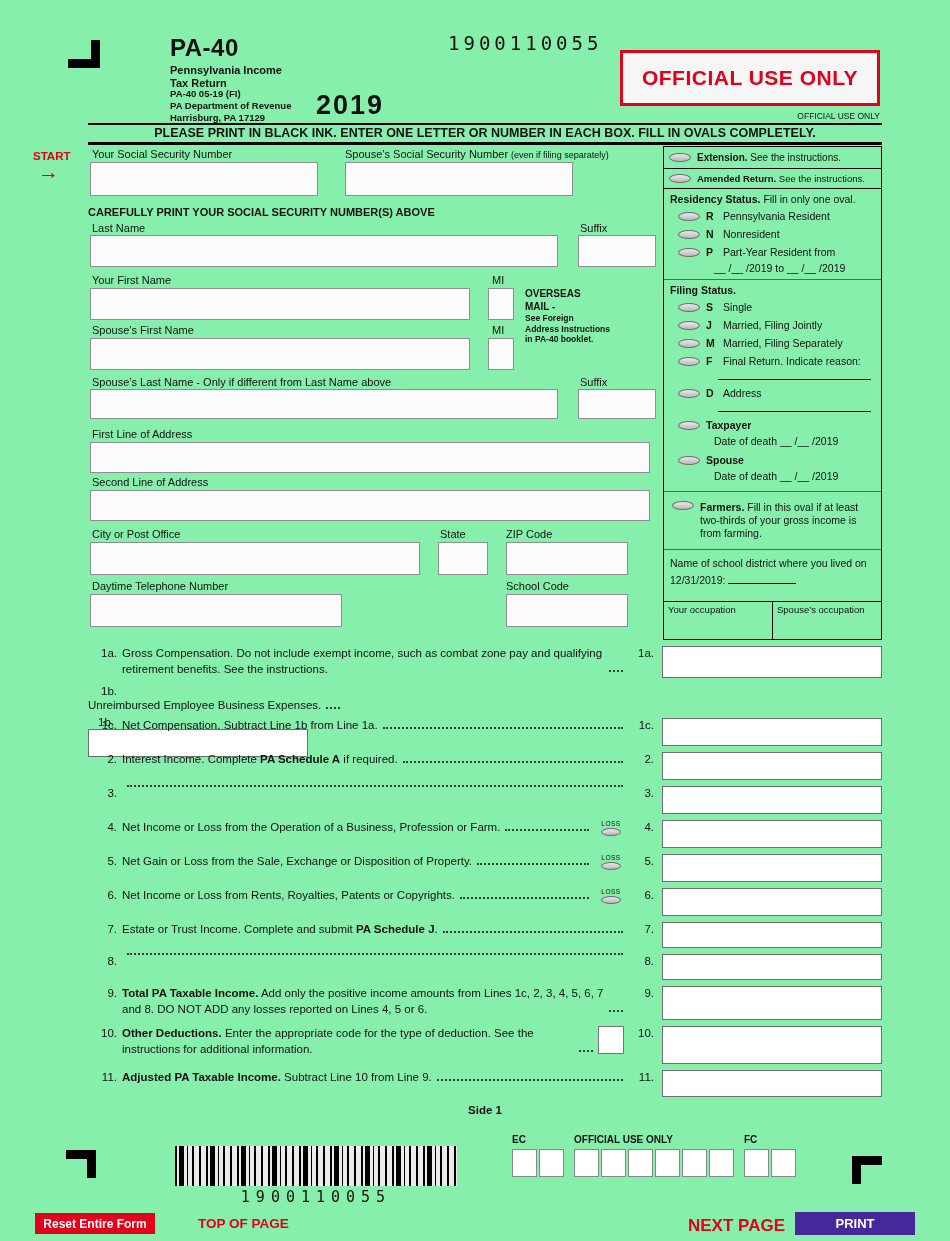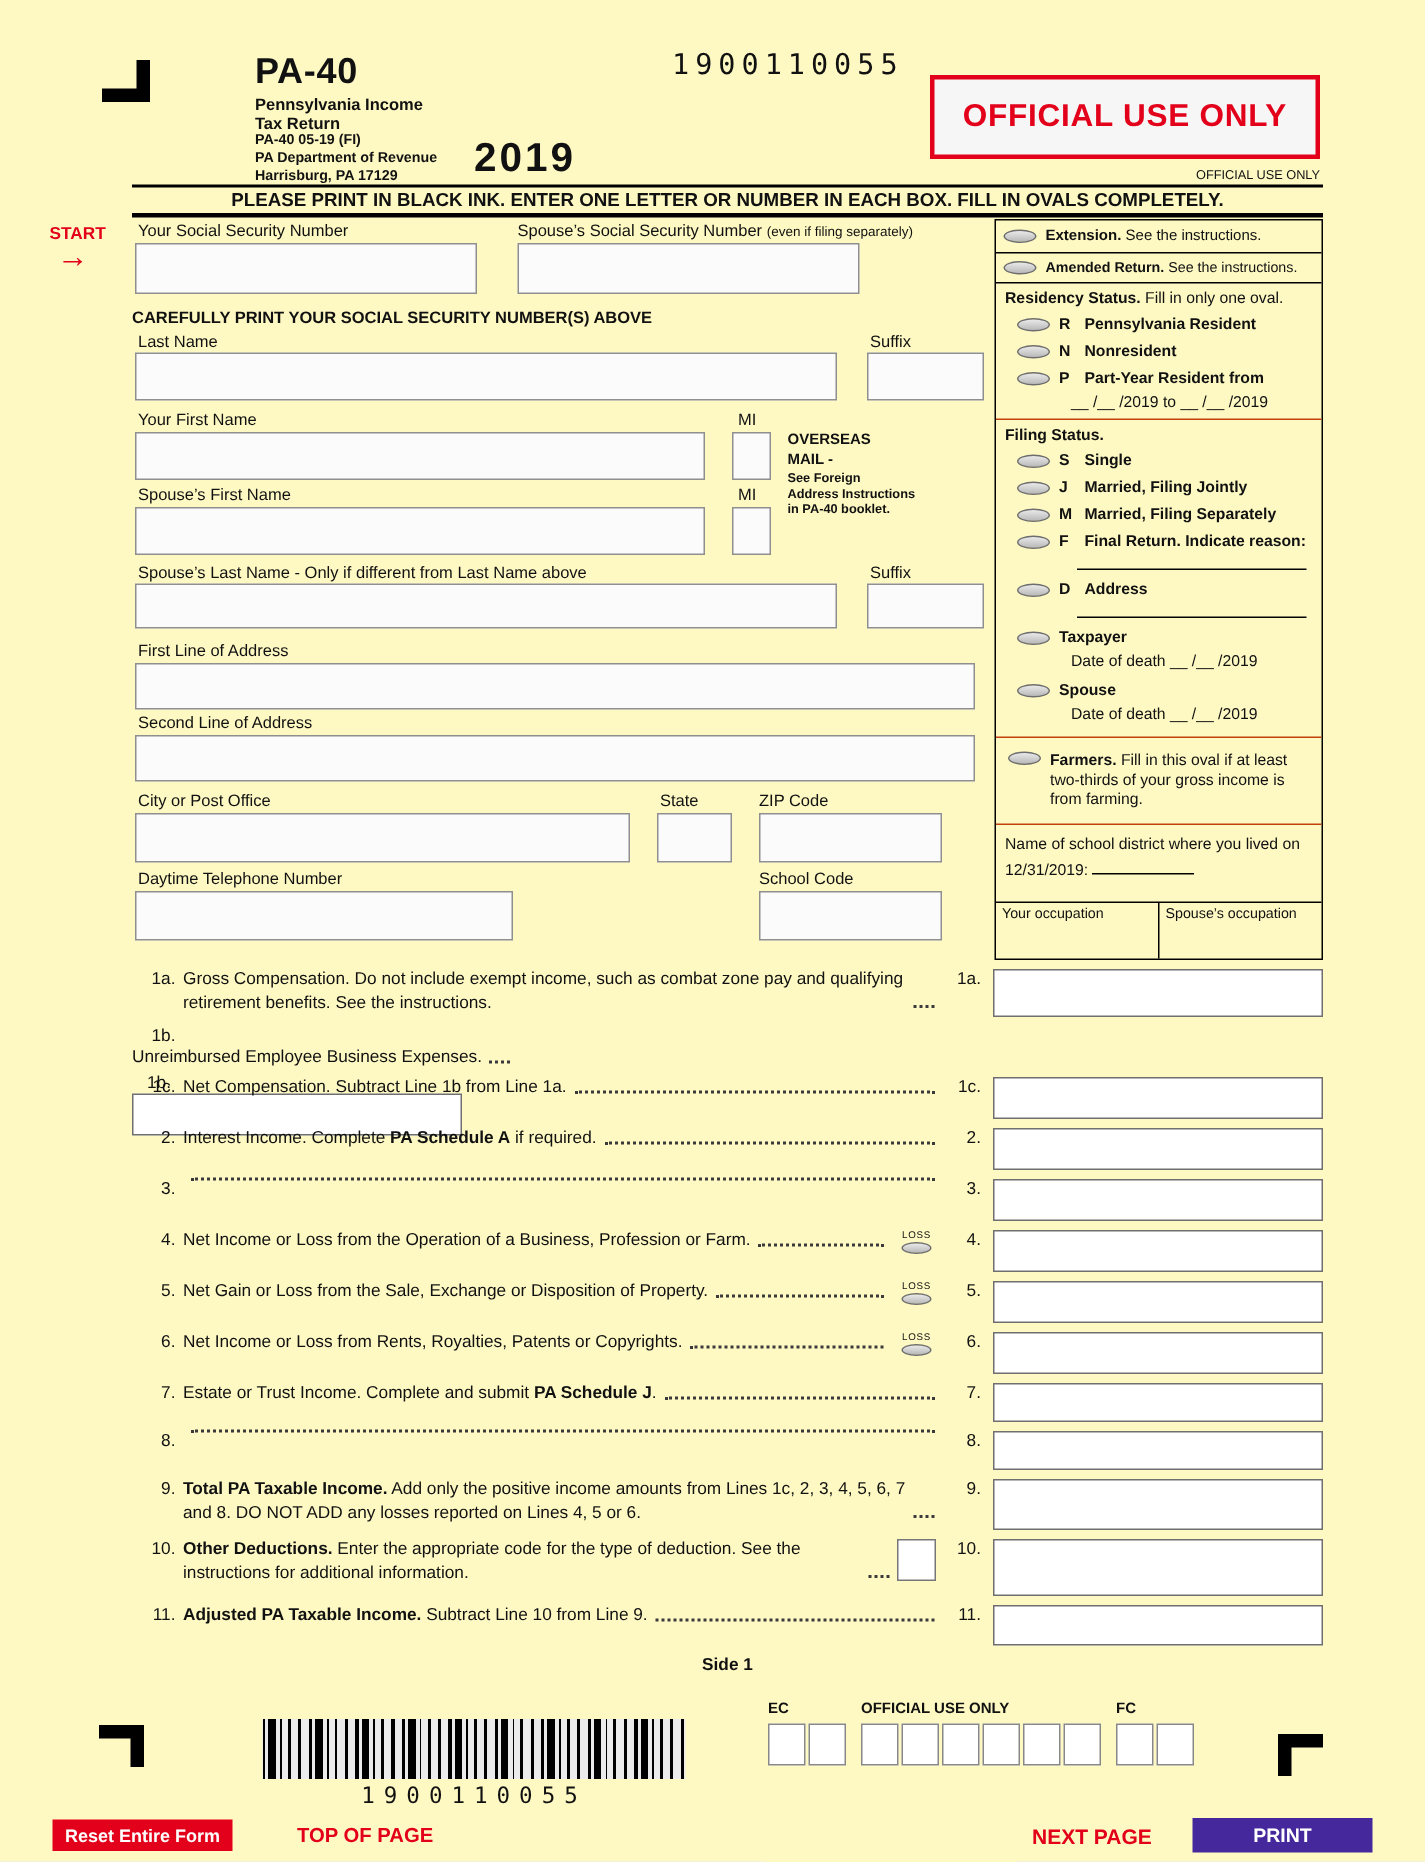--- a/index.html
+++ b/index.html
@@ -1,18 +1,18 @@
 <!DOCTYPE html>
 <html style="--red: #e2001a; --purple: #45289b;"><head>
 <meta charset="utf-8">
 <style>
   * { box-sizing: border-box; margin: 0; padding: 0; }
   html,body { background:#ebebeb; }
   body { font-family:"Liberation Sans", sans-serif; color:#111; }
-  .page { position:relative; width:950px; height:1241px; background:#fef9c3; overflow:hidden; font-size:11px; }
+  .page { position:relative; width:950px; height:1241px; background:#86efac; overflow:hidden; font-size:11px; }
 
   
   .corner { position:absolute; }
   .corner.tl { left:68px; top:40px; width:32px; height:28px; border-right:9px solid #000; border-bottom:9px solid #000; }
   .corner.bl { left:66px; top:1150px; width:30px; height:28px; border-right:9px solid #000; border-top:9px solid #000; }
   .corner.br { left:852px; top:1156px; width:30px; height:28px; border-left:9px solid #000; border-top:9px solid #000; }
 
   
   .h-title { position:absolute; left:170px; top:34px; }
   .pa40 { font-size:24px; font-weight:bold; letter-spacing:.5px; }
@@ -42,21 +42,21 @@
   
   .panel { margin-left:5px; flex:1; height:494px; border:1px solid #000; font-size:10.5px; display:flex; flex-direction:column; }
   .p-row { display:flex; align-items:center; gap:6px; padding:5px 5px; border-bottom:1px solid #000; }
   .p-row.small-row { font-size:9.5px; padding:4px 5px; }
   .oval { width:22px; height:9px; border:1px solid #6e6e6e; border-radius:50%; background:linear-gradient(#e9e9e9,#b9b9b9); flex:none; }
   .p-sec { padding:4px 6px 5px; }
   .bt { border-top:1px solid #c2410c; }
   .p-title { margin-bottom:2px; }
   .opt-row { display:flex; align-items:center; gap:6px; padding:3px 2px 3px 8px; }
   .opt-code { width:11px; flex:none; }
-  .opt-label { white-space:nowrap;font-weight:bold; }
+  .opt-label { white-space:nowrap; }
   .dates-line { margin-left:44px; padding-top:1px; font-size:10.5px; }
   .blank-line { border-bottom:1px solid #000; height:8px; margin:2px 4px 4px 48px; }
   .date-line { margin-left:44px; padding:1px 0 4px; }
   .farmers-row { display:flex; align-items:flex-start; gap:6px; padding:5px 2px 4px 2px; line-height:1.25; }
   .school-sec { line-height:1.55; padding:5px 6px 6px; }
   .u-line { display:inline-block; width:68px; border-bottom:1px solid #000; height:9px; margin-left:3px; }
   .occ-row { margin-top:auto; display:flex; border-top:1px solid #000; height:38px; }
   .occ-cell { flex:1; padding:2px 4px; font-size:9.5px; }
   .occ-cell + .occ-cell { border-left:1px solid #000; }
 
@@ -80,21 +80,21 @@
     background:repeating-linear-gradient(90deg,#000 0 2px,#ebebeb 2px 4px,#000 4px 9px,#ebebeb 9px 12px,#000 12px 13px,#ebebeb 13px 17px,#000 17px 19px,#ebebeb 19px 24px,#000 24px 26px,#ebebeb 26px 31px); }
   .barcode-num { position:absolute; left:175px; top:1188px; width:282px; text-align:center; font-family:"DejaVu Sans Mono", monospace; font-size:15px; letter-spacing:6px; }
   .codes { position:absolute; left:512px; top:1134px; display:flex; gap:10px; }
   .cg-label { font-size:10px; font-weight:bold; text-align:left; height:15px; }
   .cg-boxes { display:flex; gap:2px; }
   .cg-box { width:25px; height:28px; background:#fff; border:1px solid #888; }
 
   
   .btn-reset { position:absolute; left:35px; top:1213px; width:120px; height:21px; background:var(--red,#e2001a); color:#fff; font-weight:bold; font-size:12px; display:flex; align-items:center; justify-content:center; cursor:pointer; }
   .link-top { position:absolute; left:198px; top:1216px; color:var(--red,#e2001a); font-weight:bold; font-size:13.5px; cursor:pointer; }
-  .link-next { position:absolute; left:688px; top:1216px; color:var(--red,#e2001a); font-weight:bold; font-size:14px; cursor:pointer; }
+  .link-next { position:absolute; left:688px; top:1216px; color:var(--red,#e2001a); font-weight:bold; font-size:17px; cursor:pointer; }
   .btn-print { position:absolute; left:795px; top:1212px; width:120px; height:23px; background:var(--purple,#45289b); color:#fff; font-weight:bold; font-size:13px; display:flex; align-items:center; justify-content:center; cursor:pointer; }
   b { font-weight:bold; }
 </style>
 </head>
 <body>
 
 <div class="page">
 
   <div class="corner tl"></div>
   <div class="corner bl"></div>

